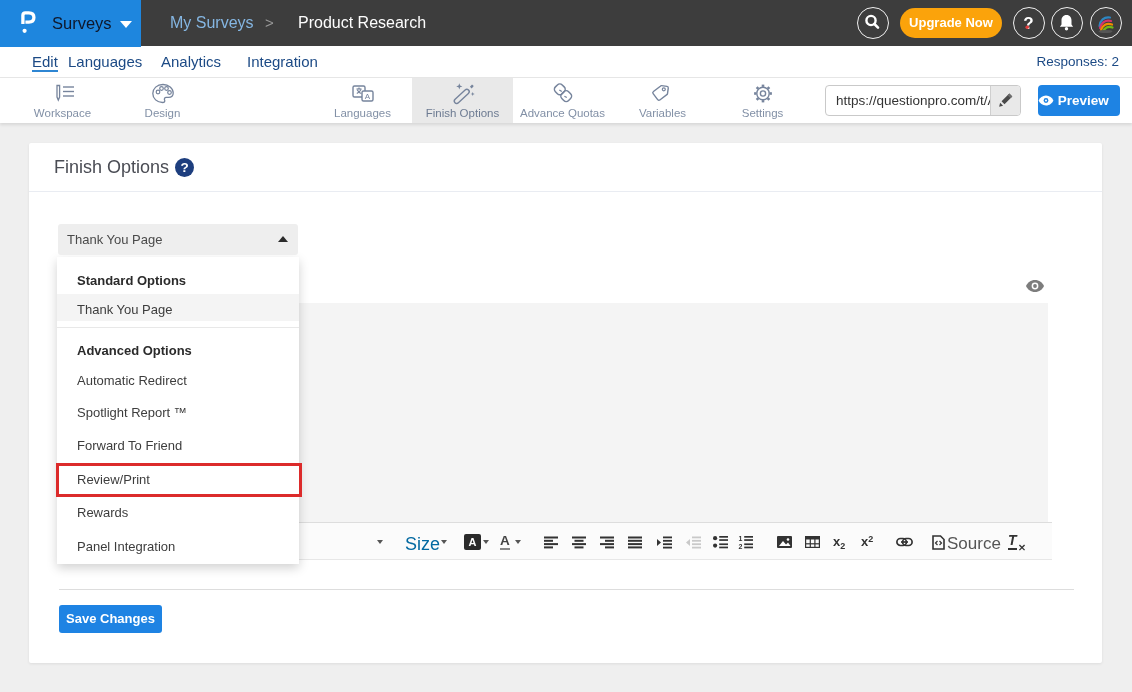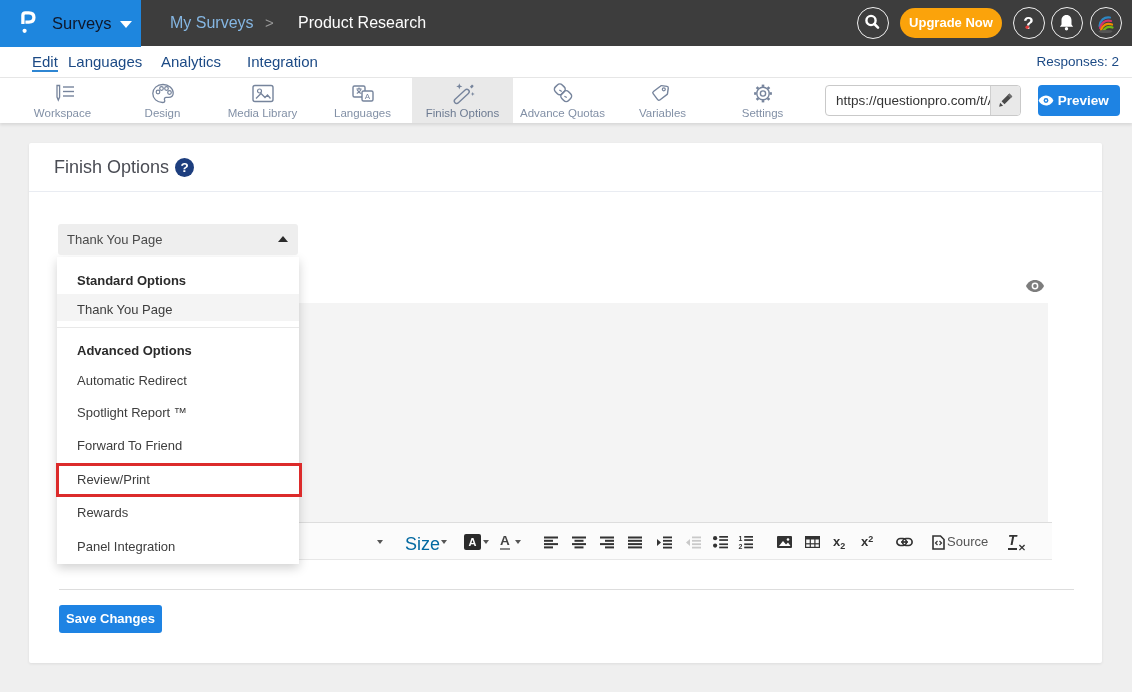--- a/index.html
+++ b/index.html
@@ -125,28 +125,20 @@
   </div>
   <div class="navitem" style="left:112px;">
     <div class="ic"><svg width="24" height="22" viewBox="0 0 24 22">
           <path d="M12 1.5 C6 1.5 1.8 5.5 1.8 10.5 C1.8 15.5 6 19.5 11.5 19.5 C13.5 19.5 14.2 18.3 13.6 17 C13 15.7 13.6 14.4 15.2 14.4 L17.5 14.4 C20.3 14.4 22.2 12.6 22.2 10 C22.2 5.2 17.6 1.5 12 1.5 Z" fill="none" stroke="#76849c" stroke-width="1.3"></path>
           <circle cx="7" cy="9" r="1.8" fill="none" stroke="#76849c" stroke-width="1.2"></circle>
           <circle cx="10.5" cy="5.5" r="1.8" fill="none" stroke="#76849c" stroke-width="1.2"></circle>
           <circle cx="15.5" cy="5.5" r="1.8" fill="none" stroke="#76849c" stroke-width="1.2"></circle>
           <circle cx="18.5" cy="9.5" r="1.8" fill="none" stroke="#76849c" stroke-width="1.2"></circle>
         </svg></div>
     <div class="lb">Design</div>
-  </div>
-  <div class="navitem" style="left:212px;">
-    <div class="ic"><svg width="26" height="22" viewBox="0 0 26 22">
-          <rect x="3" y="2.5" width="20" height="16" rx="2" fill="none" stroke="#76849c" stroke-width="1.4"></rect>
-          <circle cx="9.5" cy="8" r="2" fill="none" stroke="#76849c" stroke-width="1.2"></circle>
-          <path d="M6 15.5 L11 10.5 L15 14.5 L17.5 12 L20.5 15.5" fill="none" stroke="#76849c" stroke-width="1.3"></path>
-        </svg></div>
-    <div class="lb">Media Library</div>
   </div>
   <div class="navitem" style="left:312px;">
     <div class="ic"><svg width="26" height="22" viewBox="0 0 26 22">
           <rect x="3" y="3" width="12" height="11" rx="1.5" fill="none" stroke="#76849c" stroke-width="1.4"></rect>
           <rect x="12" y="8" width="11" height="10" rx="1.5" fill="#fff" stroke="#76849c" stroke-width="1.4"></rect>
           <line x1="6.5" y1="6" x2="11.5" y2="6" stroke="#76849c" stroke-width="1.2"></line>
           <line x1="9" y1="4.5" x2="9" y2="6" stroke="#76849c" stroke-width="1.2"></line>
           <path d="M6.8 10.5 C8.5 9.5 10.5 8 11 6.3" fill="none" stroke="#76849c" stroke-width="1.2"></path>
           <path d="M7.2 6.8 C8 8.5 9.8 10 11.3 10.5" fill="none" stroke="#76849c" stroke-width="1.2"></path>
           <text x="17.5" y="16" font-size="8" fill="#76849c" text-anchor="middle" font-family="Liberation Sans">A</text>
@@ -352,16 +344,16 @@
       <g fill="none" stroke="#333" stroke-width="1.7">
         <rect x="0.9" y="1.5" width="9.5" height="7" rx="3.5"></rect>
         <rect x="6.6" y="1.5" width="9.5" height="7" rx="3.5"></rect>
         <line x1="5" y1="5" x2="12" y2="5"></line>
       </g>
     </svg>
   <svg class="abs" style="left:932px; top:12px;" width="13" height="15" viewBox="0 0 13 15">
       <path d="M1 1 L8.5 1 L12 4.5 L12 14 L1 14 Z" fill="none" stroke="#333" stroke-width="1.6"></path>
       <path d="M5.5 6 L3.5 8 L5.5 10 M7.5 6 L9.5 8 L7.5 10" fill="none" stroke="#333" stroke-width="1.2"></path>
     </svg>
-  <div class="abs" style="left:947px; top:11px; font-size:13px; color:#555;">Source</div>
+  <div class="abs" style="left:947px; top:11px; font-size:17px; color:#555;">Source</div>
   <div class="abs" style="left:1008px; top:10px; font-size:14px; font-weight:bold; font-style:italic; color:#333; border-bottom:2px solid #333; line-height:15px;">T</div>
   <div class="abs" style="left:1018px; top:19px; font-size:9.5px; font-weight:bold; color:#333;">✕</div>
 </div>
 
 </body></html>

